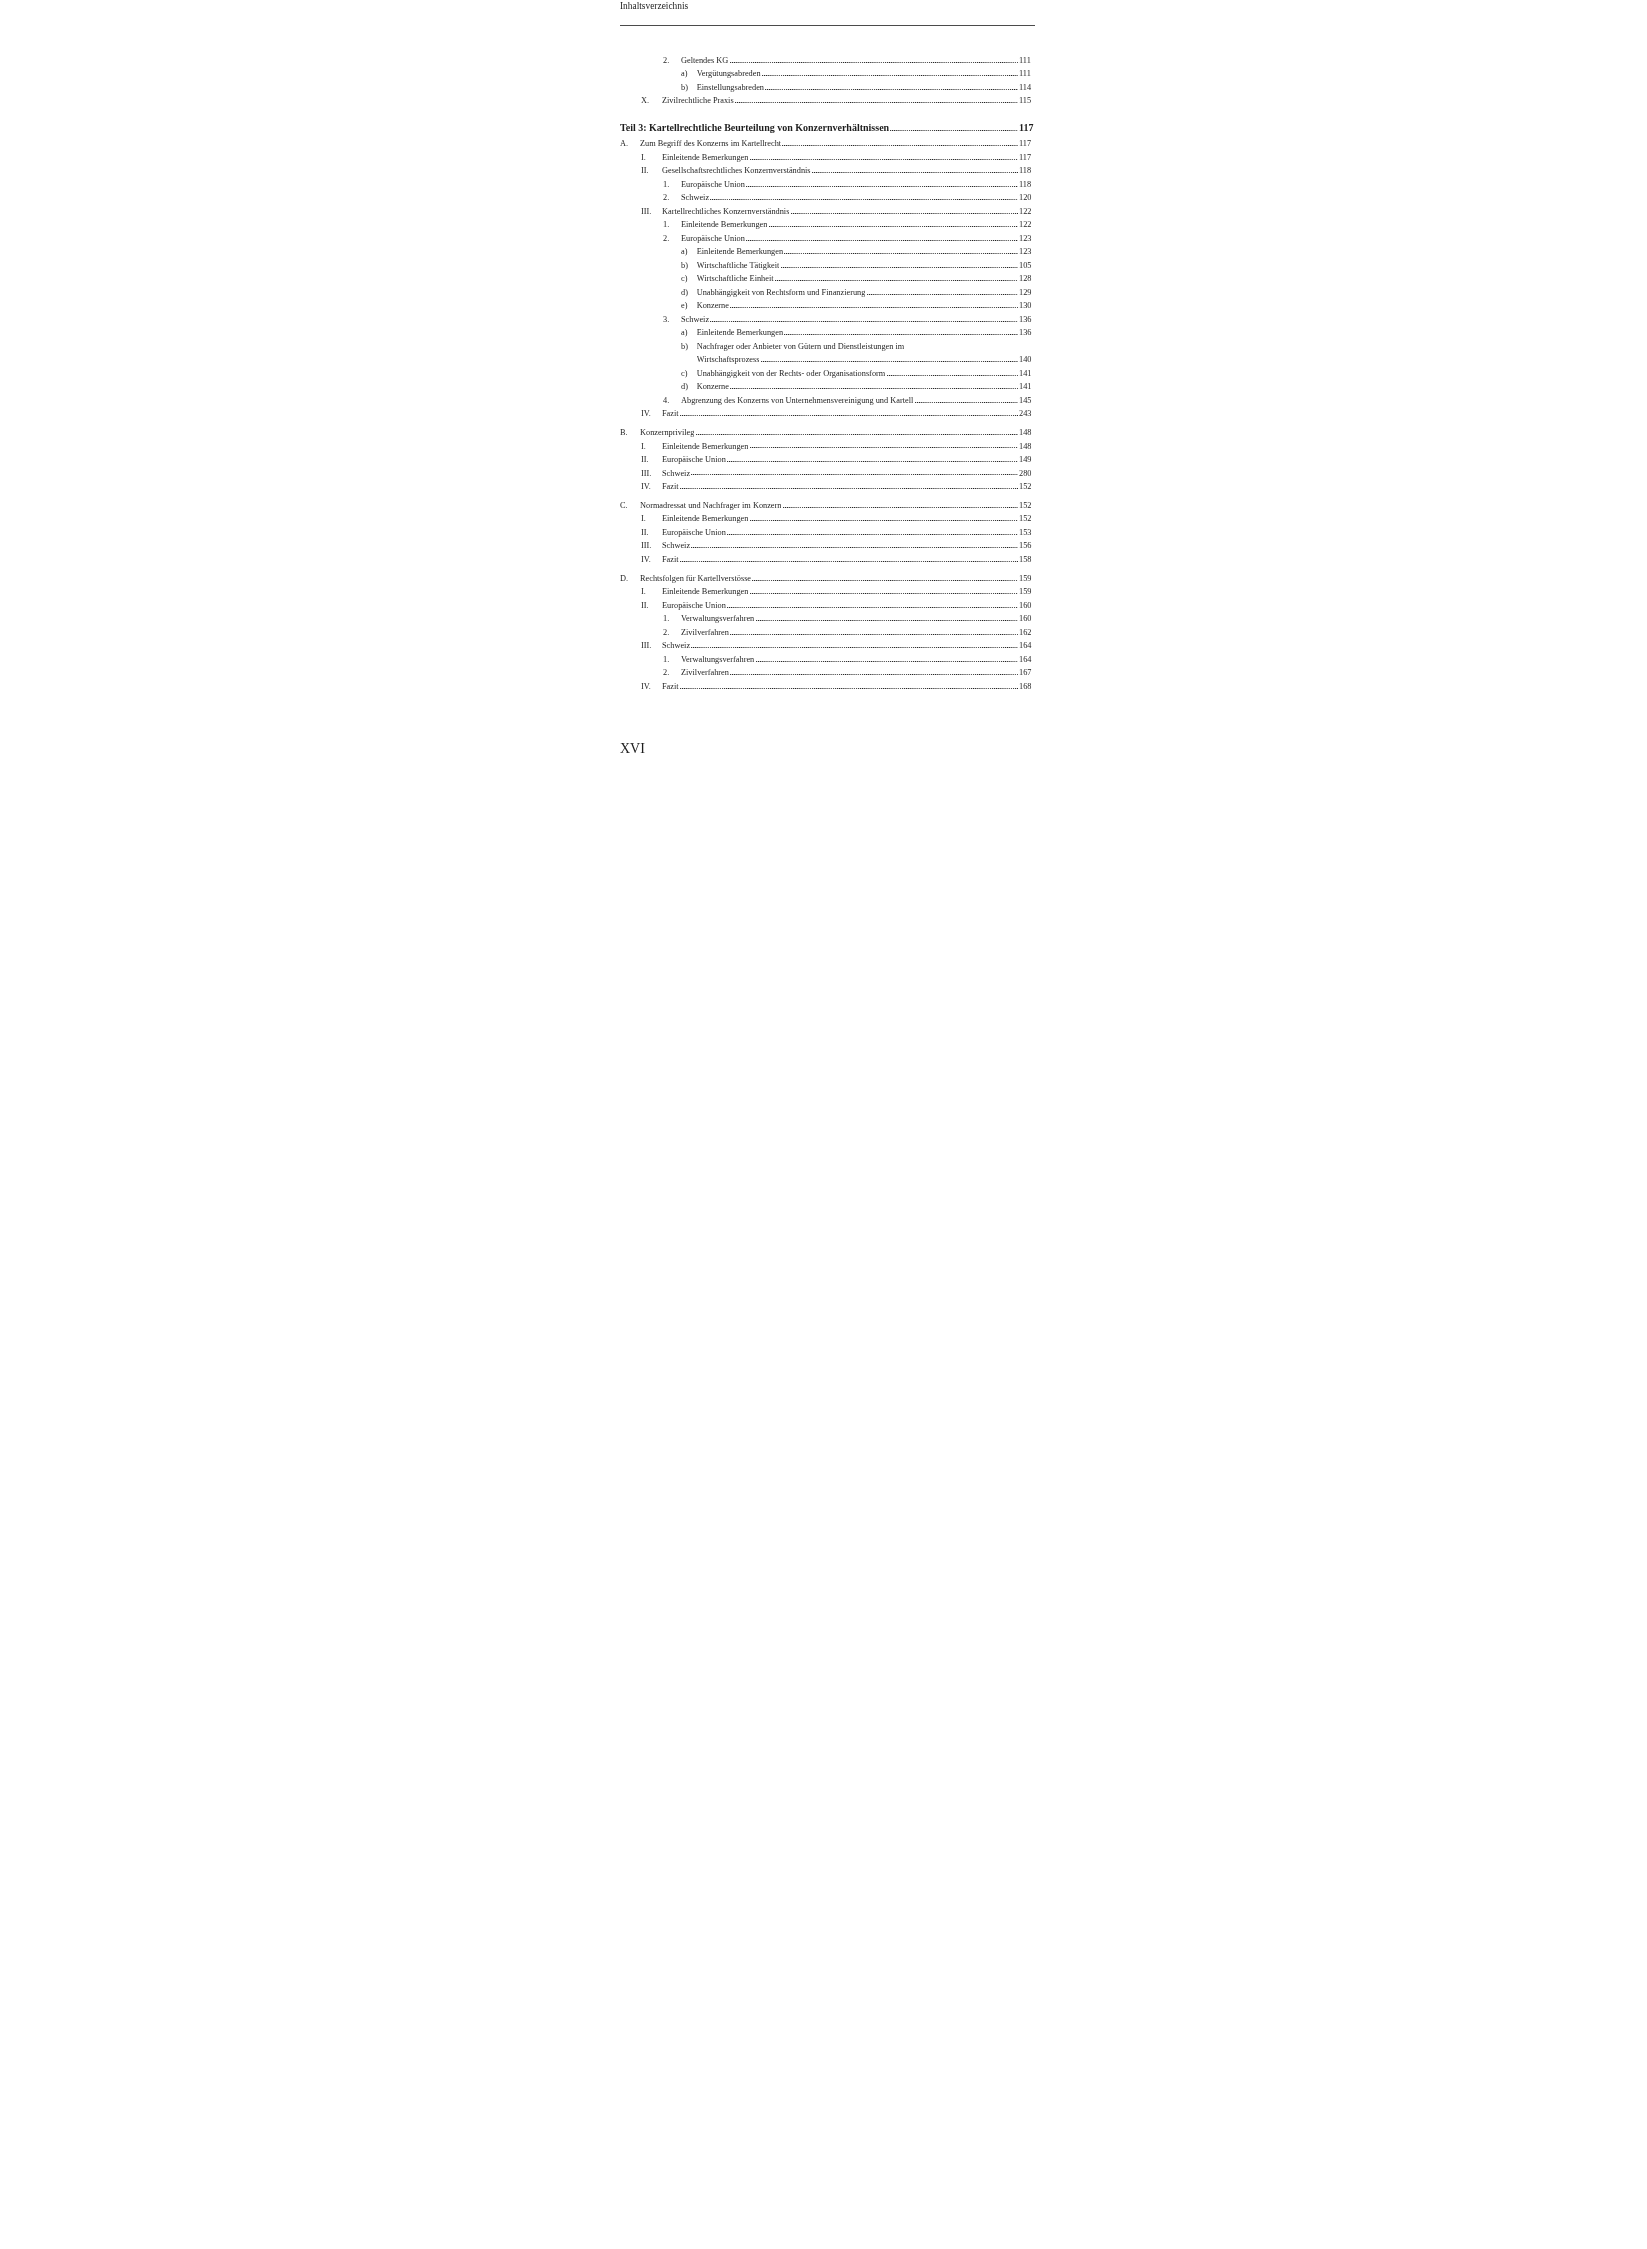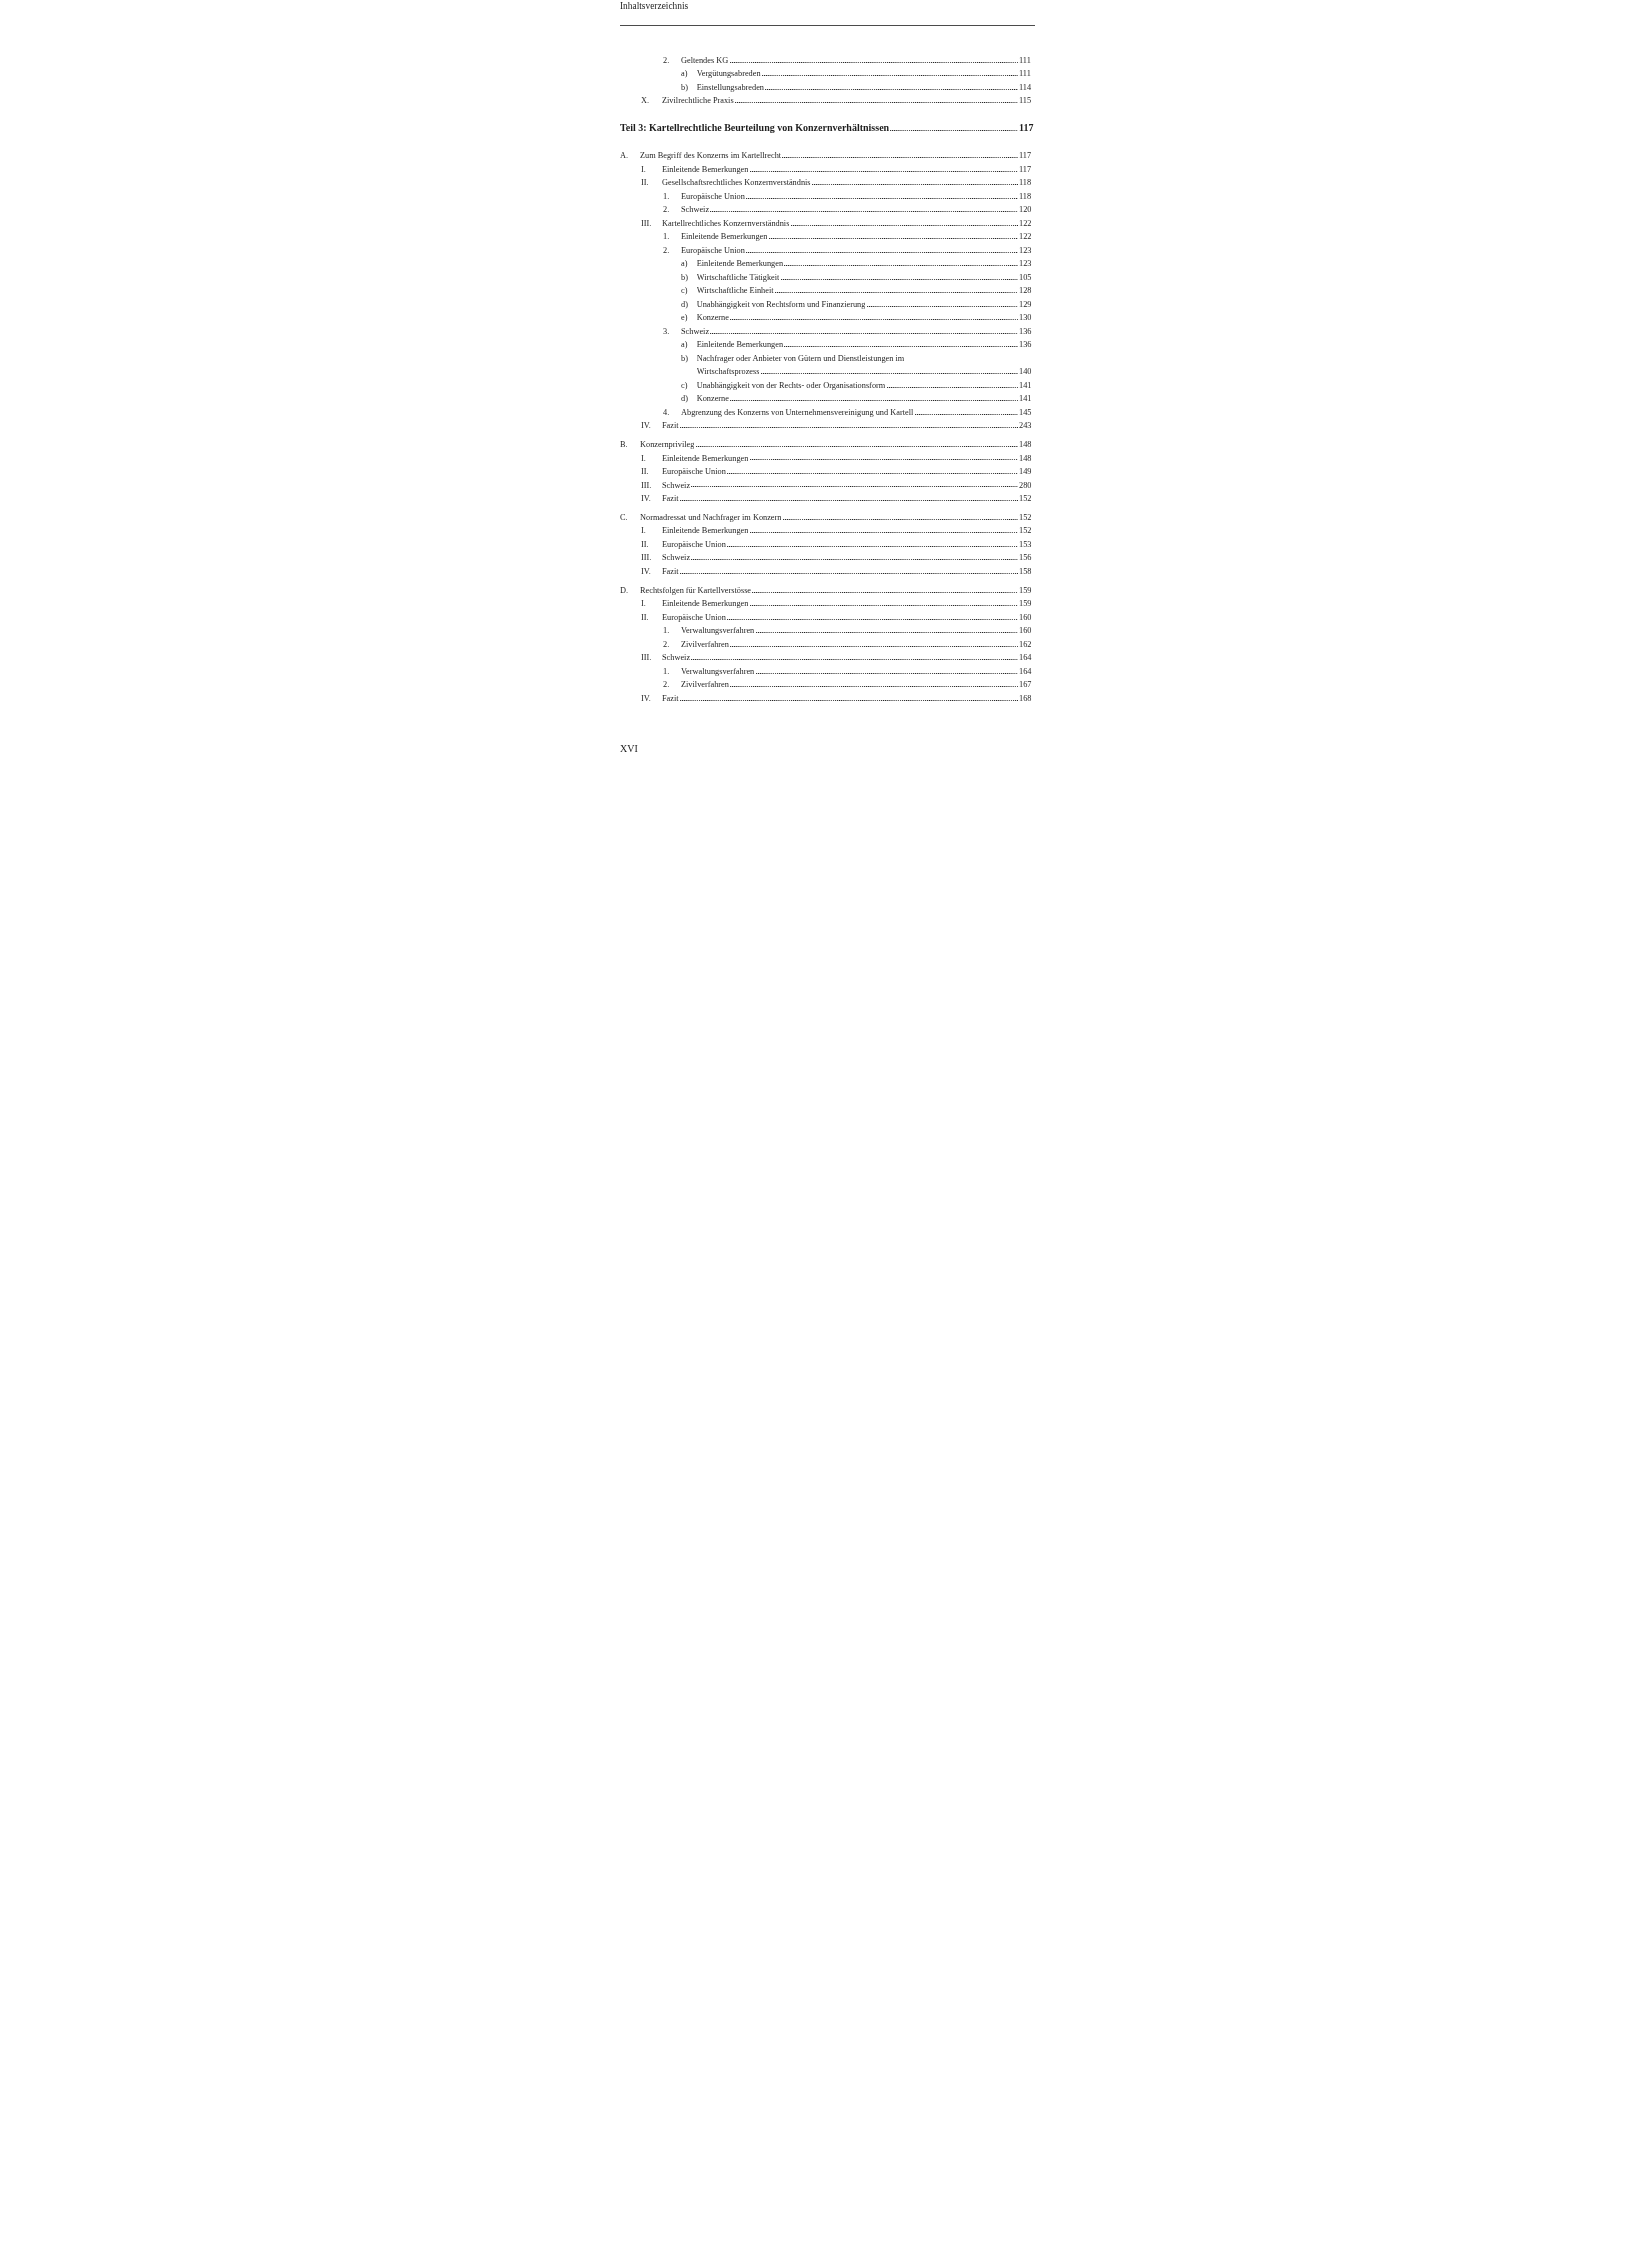--- a/index.html
+++ b/index.html
@@ -65,30 +65,30 @@
     background-size: 2.1px 1.3px;
     background-repeat: repeat-x;
   }
   .page-num {
     flex: 0 0 auto;
     min-width: 16px;
   }
   .part-heading {
     height: 19px;
     margin-top: 8.5px;
-    margin-bottom: 14px;
+    margin-bottom: 2px;
     font-weight: bold;
     font-size: 10px;
   }
   .group-start { margin-top: 5.4px; }
   .page-footer {
     position: absolute;
     left: 71px;
     top: 742px;
-    font-size: 10px;
+    font-size: 14px;
     line-height: 13.5px;
   }
 </style>
 <title>Inhaltsverzeichnis</title></head>
 <body>
 
 <div class="page">
   <div class="content">
     <header>
       <div class="page-title">Inhaltsverzeichnis</div>

